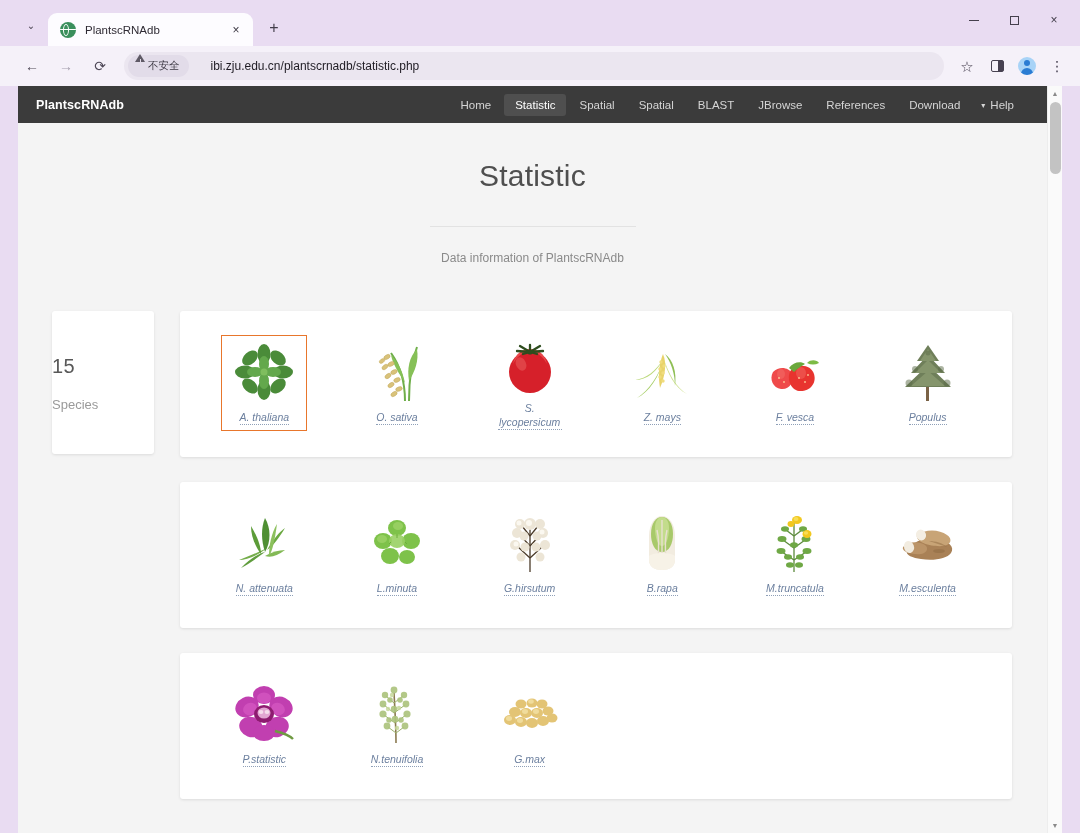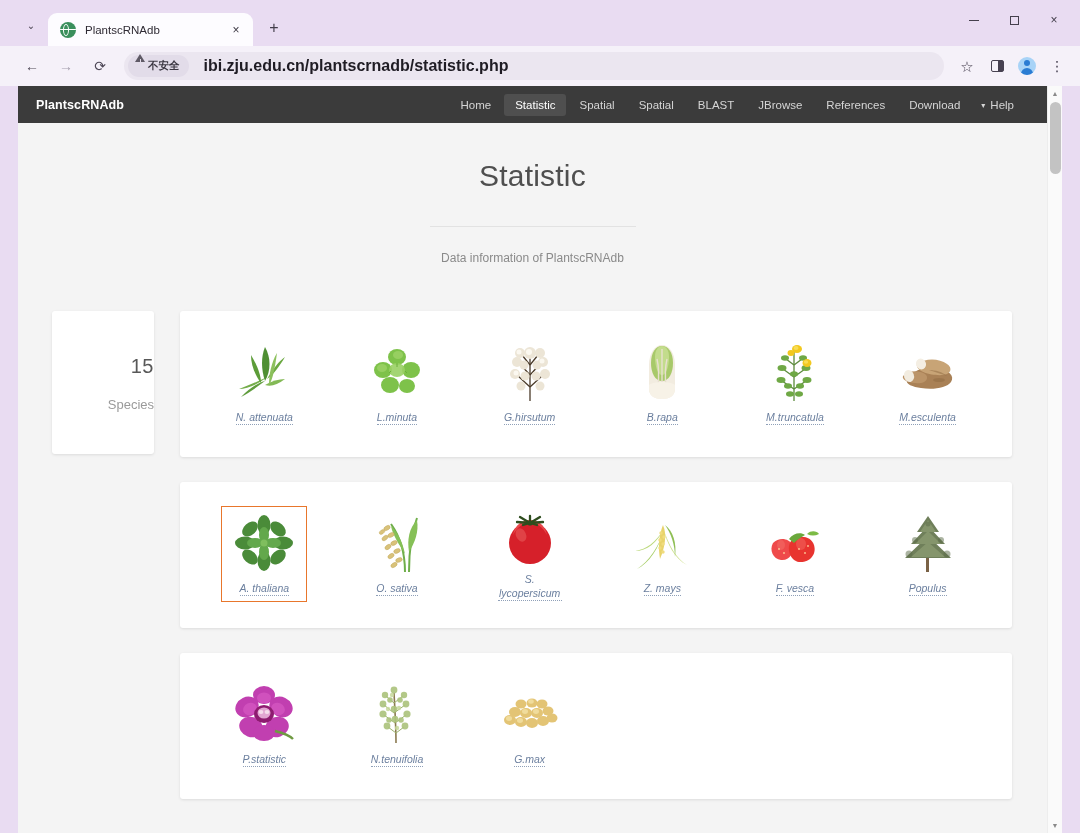--- a/index.html
+++ b/index.html
@@ -140,21 +140,20 @@
   .omnibox {
     flex: 1 1 auto;
     height: 28px;
     background: #ebe6f0;
     border-radius: 14px;
     display: flex;
     align-items: center;
     padding: 0 10px 0 4px;
     margin: 0 8px 0 4px;
     min-width: 0;
-    font-weight: bold;
   }
   .security-chip {
     display: flex;
     align-items: center;
     gap: 3px;
     background: #e2dce9;
     border-radius: 12px;
     height: 22px;
     padding: 0 9px 0 7px;
     flex: 0 0 auto;
@@ -181,23 +180,23 @@
     left: -0.5px; top: -3px;
     width: 1px; height: 4px;
     background: #e2dce9;
   }
   .security-text {
     font-size: 10.5px;
     color: #3b3742;
     white-space: nowrap;
   }
   .url-text {
-    font-size: 16px;
+    font-size: 12px;
     color: #1f1c24;
-    margin-left: 15px;
+    margin-left: 22px;
     white-space: nowrap;
     overflow: hidden;
     text-overflow: ellipsis;
   }
   .tb-icon {
     width: 30px; height: 28px;
     display: flex; align-items: center; justify-content: center;
     flex: 0 0 auto;
     color: #474151;
   }
@@ -333,21 +332,21 @@
     margin-top: 46px;
     padding: 0 35px 0 34px;
     gap: 26px;
   }
   .stat-card {
     width: 102px;
     background: #ffffff;
     border-radius: 3px;
     box-shadow: 0 1px 3px rgba(0,0,0,.10);
     padding: 44px 0 42px 0;
-    text-align: right;
+    text-align: left;
     flex: 0 0 auto;
   }
   .stat-number {
     font-size: 20px;
     color: #585858;
     letter-spacing: .5px;
   }
   .stat-label {
     font-size: 13px;
     color: #9a9a9a;
@@ -521,20 +520,174 @@
 
           <div class="stat-card">
             <div class="stat-number">15</div>
             <div class="stat-label">Species</div>
           </div>
 
           <div class="panels">
 
             <div class="species-panel">
               <div class="species-cell">
+                <div class="species-box selected">
+                  <div class="species-art">
+                    <svg width="66" height="60" viewBox="0 0 66 60">
+                      <g fill="#4a8b39">
+                        <ellipse cx="33" cy="12" rx="6.5" ry="10"></ellipse>
+                        <ellipse cx="33" cy="48" rx="6.5" ry="10"></ellipse>
+                        <ellipse cx="14" cy="30" rx="10" ry="6.5"></ellipse>
+                        <ellipse cx="52" cy="30" rx="10" ry="6.5"></ellipse>
+                        <ellipse cx="19" cy="16" rx="9" ry="6" transform="rotate(-42 19 16)"></ellipse>
+                        <ellipse cx="47" cy="16" rx="9" ry="6" transform="rotate(42 47 16)"></ellipse>
+                        <ellipse cx="19" cy="44" rx="9" ry="6" transform="rotate(42 19 44)"></ellipse>
+                        <ellipse cx="47" cy="44" rx="9" ry="6" transform="rotate(-42 47 44)"></ellipse>
+                      </g>
+                      <g fill="#63a84c">
+                        <ellipse cx="33" cy="22" rx="5" ry="8"></ellipse>
+                        <ellipse cx="33" cy="39" rx="5" ry="8"></ellipse>
+                        <ellipse cx="24" cy="30" rx="8" ry="5"></ellipse>
+                        <ellipse cx="42" cy="30" rx="8" ry="5"></ellipse>
+                      </g>
+                      <circle cx="33" cy="30" r="3.5" fill="#7fbe5e"></circle>
+                    </svg>
+                  </div>
+                  <div class="species-name">A. thaliana</div>
+                </div>
+              </div>
+
+              <div class="species-cell">
+                <div class="species-box">
+                  <div class="species-art">
+                    <svg width="64" height="62" viewBox="0 0 64 62">
+                      <g stroke="#6fae4a" stroke-width="2" fill="none">
+                        <path d="M44 60 C44 40 46 22 52 6"></path>
+                        <path d="M40 60 C40 42 36 26 26 12"></path>
+                      </g>
+                      <path d="M52 8 C44 16 42 28 44 40 C50 30 54 20 52 8Z" fill="#86c057"></path>
+                      <path d="M26 14 C34 22 38 32 40 42 C34 32 28 24 26 14Z" fill="#86c057"></path>
+                      <g fill="#d9c27a" stroke="#c4ab5f" stroke-width=".5">
+                        <ellipse cx="22" cy="16" rx="3.4" ry="2.1" transform="rotate(-30 22 16)"></ellipse>
+                        <ellipse cx="26" cy="23" rx="3.4" ry="2.1" transform="rotate(-28 26 23)"></ellipse>
+                        <ellipse cx="20" cy="26" rx="3.4" ry="2.1" transform="rotate(-40 20 26)"></ellipse>
+                        <ellipse cx="29" cy="31" rx="3.4" ry="2.1" transform="rotate(-25 29 31)"></ellipse>
+                        <ellipse cx="23" cy="35" rx="3.4" ry="2.1" transform="rotate(-38 23 35)"></ellipse>
+                        <ellipse cx="32" cy="39" rx="3.4" ry="2.1" transform="rotate(-22 32 39)"></ellipse>
+                        <ellipse cx="26" cy="44" rx="3.4" ry="2.1" transform="rotate(-35 26 44)"></ellipse>
+                        <ellipse cx="34" cy="48" rx="3.4" ry="2.1" transform="rotate(-20 34 48)"></ellipse>
+                        <ellipse cx="29" cy="53" rx="3.4" ry="2.1" transform="rotate(-32 29 53)"></ellipse>
+                        <ellipse cx="17" cy="20" rx="3" ry="1.9" transform="rotate(-34 17 20)"></ellipse>
+                      </g>
+                    </svg>
+                  </div>
+                  <div class="species-name">O. sativa</div>
+                </div>
+              </div>
+
+              <div class="species-cell wrapname">
+                <div class="species-box">
+                  <div class="species-art">
+                    <svg width="62" height="58" viewBox="0 0 62 58">
+                      <circle cx="31" cy="34" r="21" fill="#d6202a"></circle>
+                      <path d="M14 26 C18 18 24 14 31 13 C38 14 44 18 48 26 C46 16 39 11 31 11 C23 11 16 16 14 26Z" fill="#e8474a"></path>
+                      <ellipse cx="22" cy="26" rx="5" ry="7" fill="#ea5f5c" opacity=".55" transform="rotate(-25 22 26)"></ellipse>
+                      <g stroke="#2e4d1e" stroke-width="2.3" fill="none" stroke-linecap="round">
+                        <path d="M31 14 L31 7"></path>
+                        <path d="M31 14 L21 8"></path>
+                        <path d="M31 14 L41 8"></path>
+                        <path d="M31 14 L24 16"></path>
+                        <path d="M31 14 L38 16"></path>
+                        <path d="M31 14 L44 13"></path>
+                        <path d="M31 14 L18 13"></path>
+                      </g>
+                      <circle cx="31" cy="14" r="2.6" fill="#2e4d1e"></circle>
+                    </svg>
+                  </div>
+                  <div class="species-name">S. lycopersicum</div>
+                </div>
+              </div>
+
+              <div class="species-cell">
+                <div class="species-box">
+                  <div class="species-art">
+                    <svg width="66" height="60" viewBox="0 0 66 60">
+                      <path d="M8 56 C20 48 30 34 36 14 C30 36 20 50 8 56Z" fill="#a9cf6a"></path>
+                      <path d="M58 52 C46 46 38 32 34 14 C40 34 48 46 58 52Z" fill="#cde08c"></path>
+                      <path d="M6 38 C18 38 28 30 35 16 C26 30 18 36 6 38Z" fill="#bcd97c"></path>
+                      <path d="M34 12 C30 22 29 34 31 46 C36 34 38 22 34 12Z" fill="#e8d36a"></path>
+                      <g fill="#f0dc7e">
+                        <circle cx="32" cy="20" r="1.7"></circle>
+                          <circle cx="35" cy="24" r="1.7"></circle>
+                        <circle cx="31" cy="27" r="1.7"></circle>
+                          <circle cx="34" cy="31" r="1.7"></circle>
+                        <circle cx="31" cy="35" r="1.7"></circle>
+                          <circle cx="34" cy="39" r="1.7"></circle>
+                      </g>
+                      <path d="M36 12 C42 20 46 32 46 44 C48 30 44 18 36 12Z" fill="#8fbf55"></path>
+                    </svg>
+                  </div>
+                  <div class="species-name">Z. mays</div>
+                </div>
+              </div>
+
+              <div class="species-cell">
+                <div class="species-box">
+                  <div class="species-art">
+                    <svg width="64" height="52" viewBox="0 0 64 52">
+                      <path d="M10 26 C16 20 26 21 29 28 C32 36 26 44 18 43 C10 42 6 33 10 26Z" fill="#ef4a4a"></path>
+                      <path d="M28 24 C36 17 48 19 51 28 C54 38 46 46 36 45 C27 44 23 31 28 24Z" fill="#e8342f"></path>
+                      <ellipse cx="18" cy="28" rx="4" ry="5" fill="#f4706a" opacity=".5"></ellipse>
+                      <ellipse cx="38" cy="27" rx="5" ry="6" fill="#f4706a" opacity=".45"></ellipse>
+                      <path d="M26 22 C30 16 38 15 42 18 C38 20 34 23 31 26Z" fill="#6aa83c"></path>
+                      <path d="M44 17 C48 13 54 14 56 17 C52 19 48 19 44 17Z" fill="#7cbb45"></path>
+                      <g fill="#ffd9a0" opacity=".8">
+                        <circle cx="16" cy="32" r="1"></circle>
+                          <circle cx="21" cy="36" r="1"></circle>
+                        <circle cx="36" cy="32" r="1"></circle>
+                          <circle cx="42" cy="36" r="1"></circle>
+                        <circle cx="45" cy="29" r="1"></circle>
+                      </g>
+                    </svg>
+                  </div>
+                  <div class="species-name">F. vesca</div>
+                </div>
+              </div>
+
+              <div class="species-cell">
+                <div class="species-box">
+                  <div class="species-art">
+                    <svg width="66" height="62" viewBox="0 0 66 62">
+                      <rect x="31" y="42" width="3" height="18" fill="#7a6246"></rect>
+                      <g fill="#6f7f5a">
+                        <path d="M33 4 L44 20 L22 20Z"></path>
+                        <path d="M33 14 L50 32 L16 32Z"></path>
+                        <path d="M33 24 L56 46 L10 46Z"></path>
+                      </g>
+                      <g fill="#8a9a70" opacity=".85">
+                        <path d="M33 8 L41 20 L25 20Z"></path>
+                        <path d="M33 19 L46 32 L20 32Z"></path>
+                        <path d="M33 30 L50 45 L16 45Z"></path>
+                      </g>
+                      <g fill="#5b6b48" opacity=".5">
+                        <circle cx="20" cy="28" r="3"></circle>
+                          <circle cx="46" cy="28" r="3"></circle>
+                        <circle cx="14" cy="42" r="3.5"></circle>
+                          <circle cx="52" cy="42" r="3.5"></circle>
+                        <circle cx="33" cy="12" r="2.5"></circle>
+                      </g>
+                    </svg>
+                  </div>
+                  <div class="species-name">Populus</div>
+                </div>
+              </div>
+            </div>
+
+            <div class="species-panel">
+              <div class="species-cell">
                 <div class="species-box">
                   <div class="species-art">
                     <svg width="66" height="62" viewBox="0 0 66 62">
                       <path d="M10 56 C18 48 26 42 34 40 C26 46 18 52 10 56Z" fill="#5f9c3c"></path>
                       <path d="M8 48 C18 44 28 40 36 36 C26 44 16 48 8 48Z" fill="#74ad4a"></path>
                       <path d="M34 40 C30 28 30 16 34 6 C40 16 40 30 34 40Z" fill="#4f8f33"></path>
                       <path d="M36 38 C42 28 48 20 54 16 C48 26 42 34 36 38Z" fill="#6aa840"></path>
                       <path d="M34 44 C40 40 48 38 54 38 C46 44 40 46 34 44Z" fill="#83b955"></path>
                       <path d="M30 42 C24 34 20 24 20 14 C26 24 30 34 30 42Z" fill="#5c9c38"></path>
                       <path d="M38 44 C38 34 40 22 46 12 C44 26 42 38 38 44Z" fill="#8cc05d"></path>
@@ -680,174 +833,20 @@
                       <path d="M22 18 C30 12 44 12 52 18 C58 22 56 28 48 29 C38 30 20 26 22 18Z" fill="#c8a476"></path>
                       <ellipse cx="14" cy="30" rx="5" ry="6" fill="#f2ece0" transform="rotate(-20 14 30)"></ellipse>
                       <ellipse cx="26" cy="18" rx="5" ry="5.5" fill="#f4eee3" transform="rotate(-25 26 18)"></ellipse>
                       <g fill="#8f6b42" opacity=".5">
                         <path d="M34 24 C40 24 48 26 52 30"></path>
                         <ellipse cx="44" cy="34" rx="6" ry="2"></ellipse>
                       </g>
                     </svg>
                   </div>
                   <div class="species-name">M.esculenta</div>
-                </div>
-              </div>
-            </div>
-
-            <div class="species-panel">
-              <div class="species-cell">
-                <div class="species-box selected">
-                  <div class="species-art">
-                    <svg width="66" height="60" viewBox="0 0 66 60">
-                      <g fill="#4a8b39">
-                        <ellipse cx="33" cy="12" rx="6.5" ry="10"></ellipse>
-                        <ellipse cx="33" cy="48" rx="6.5" ry="10"></ellipse>
-                        <ellipse cx="14" cy="30" rx="10" ry="6.5"></ellipse>
-                        <ellipse cx="52" cy="30" rx="10" ry="6.5"></ellipse>
-                        <ellipse cx="19" cy="16" rx="9" ry="6" transform="rotate(-42 19 16)"></ellipse>
-                        <ellipse cx="47" cy="16" rx="9" ry="6" transform="rotate(42 47 16)"></ellipse>
-                        <ellipse cx="19" cy="44" rx="9" ry="6" transform="rotate(42 19 44)"></ellipse>
-                        <ellipse cx="47" cy="44" rx="9" ry="6" transform="rotate(-42 47 44)"></ellipse>
-                      </g>
-                      <g fill="#63a84c">
-                        <ellipse cx="33" cy="22" rx="5" ry="8"></ellipse>
-                        <ellipse cx="33" cy="39" rx="5" ry="8"></ellipse>
-                        <ellipse cx="24" cy="30" rx="8" ry="5"></ellipse>
-                        <ellipse cx="42" cy="30" rx="8" ry="5"></ellipse>
-                      </g>
-                      <circle cx="33" cy="30" r="3.5" fill="#7fbe5e"></circle>
-                    </svg>
-                  </div>
-                  <div class="species-name">A. thaliana</div>
-                </div>
-              </div>
-
-              <div class="species-cell">
-                <div class="species-box">
-                  <div class="species-art">
-                    <svg width="64" height="62" viewBox="0 0 64 62">
-                      <g stroke="#6fae4a" stroke-width="2" fill="none">
-                        <path d="M44 60 C44 40 46 22 52 6"></path>
-                        <path d="M40 60 C40 42 36 26 26 12"></path>
-                      </g>
-                      <path d="M52 8 C44 16 42 28 44 40 C50 30 54 20 52 8Z" fill="#86c057"></path>
-                      <path d="M26 14 C34 22 38 32 40 42 C34 32 28 24 26 14Z" fill="#86c057"></path>
-                      <g fill="#d9c27a" stroke="#c4ab5f" stroke-width=".5">
-                        <ellipse cx="22" cy="16" rx="3.4" ry="2.1" transform="rotate(-30 22 16)"></ellipse>
-                        <ellipse cx="26" cy="23" rx="3.4" ry="2.1" transform="rotate(-28 26 23)"></ellipse>
-                        <ellipse cx="20" cy="26" rx="3.4" ry="2.1" transform="rotate(-40 20 26)"></ellipse>
-                        <ellipse cx="29" cy="31" rx="3.4" ry="2.1" transform="rotate(-25 29 31)"></ellipse>
-                        <ellipse cx="23" cy="35" rx="3.4" ry="2.1" transform="rotate(-38 23 35)"></ellipse>
-                        <ellipse cx="32" cy="39" rx="3.4" ry="2.1" transform="rotate(-22 32 39)"></ellipse>
-                        <ellipse cx="26" cy="44" rx="3.4" ry="2.1" transform="rotate(-35 26 44)"></ellipse>
-                        <ellipse cx="34" cy="48" rx="3.4" ry="2.1" transform="rotate(-20 34 48)"></ellipse>
-                        <ellipse cx="29" cy="53" rx="3.4" ry="2.1" transform="rotate(-32 29 53)"></ellipse>
-                        <ellipse cx="17" cy="20" rx="3" ry="1.9" transform="rotate(-34 17 20)"></ellipse>
-                      </g>
-                    </svg>
-                  </div>
-                  <div class="species-name">O. sativa</div>
-                </div>
-              </div>
-
-              <div class="species-cell wrapname">
-                <div class="species-box">
-                  <div class="species-art">
-                    <svg width="62" height="58" viewBox="0 0 62 58">
-                      <circle cx="31" cy="34" r="21" fill="#d6202a"></circle>
-                      <path d="M14 26 C18 18 24 14 31 13 C38 14 44 18 48 26 C46 16 39 11 31 11 C23 11 16 16 14 26Z" fill="#e8474a"></path>
-                      <ellipse cx="22" cy="26" rx="5" ry="7" fill="#ea5f5c" opacity=".55" transform="rotate(-25 22 26)"></ellipse>
-                      <g stroke="#2e4d1e" stroke-width="2.3" fill="none" stroke-linecap="round">
-                        <path d="M31 14 L31 7"></path>
-                        <path d="M31 14 L21 8"></path>
-                        <path d="M31 14 L41 8"></path>
-                        <path d="M31 14 L24 16"></path>
-                        <path d="M31 14 L38 16"></path>
-                        <path d="M31 14 L44 13"></path>
-                        <path d="M31 14 L18 13"></path>
-                      </g>
-                      <circle cx="31" cy="14" r="2.6" fill="#2e4d1e"></circle>
-                    </svg>
-                  </div>
-                  <div class="species-name">S. lycopersicum</div>
-                </div>
-              </div>
-
-              <div class="species-cell">
-                <div class="species-box">
-                  <div class="species-art">
-                    <svg width="66" height="60" viewBox="0 0 66 60">
-                      <path d="M8 56 C20 48 30 34 36 14 C30 36 20 50 8 56Z" fill="#a9cf6a"></path>
-                      <path d="M58 52 C46 46 38 32 34 14 C40 34 48 46 58 52Z" fill="#cde08c"></path>
-                      <path d="M6 38 C18 38 28 30 35 16 C26 30 18 36 6 38Z" fill="#bcd97c"></path>
-                      <path d="M34 12 C30 22 29 34 31 46 C36 34 38 22 34 12Z" fill="#e8d36a"></path>
-                      <g fill="#f0dc7e">
-                        <circle cx="32" cy="20" r="1.7"></circle>
-                          <circle cx="35" cy="24" r="1.7"></circle>
-                        <circle cx="31" cy="27" r="1.7"></circle>
-                          <circle cx="34" cy="31" r="1.7"></circle>
-                        <circle cx="31" cy="35" r="1.7"></circle>
-                          <circle cx="34" cy="39" r="1.7"></circle>
-                      </g>
-                      <path d="M36 12 C42 20 46 32 46 44 C48 30 44 18 36 12Z" fill="#8fbf55"></path>
-                    </svg>
-                  </div>
-                  <div class="species-name">Z. mays</div>
-                </div>
-              </div>
-
-              <div class="species-cell">
-                <div class="species-box">
-                  <div class="species-art">
-                    <svg width="64" height="52" viewBox="0 0 64 52">
-                      <path d="M10 26 C16 20 26 21 29 28 C32 36 26 44 18 43 C10 42 6 33 10 26Z" fill="#ef4a4a"></path>
-                      <path d="M28 24 C36 17 48 19 51 28 C54 38 46 46 36 45 C27 44 23 31 28 24Z" fill="#e8342f"></path>
-                      <ellipse cx="18" cy="28" rx="4" ry="5" fill="#f4706a" opacity=".5"></ellipse>
-                      <ellipse cx="38" cy="27" rx="5" ry="6" fill="#f4706a" opacity=".45"></ellipse>
-                      <path d="M26 22 C30 16 38 15 42 18 C38 20 34 23 31 26Z" fill="#6aa83c"></path>
-                      <path d="M44 17 C48 13 54 14 56 17 C52 19 48 19 44 17Z" fill="#7cbb45"></path>
-                      <g fill="#ffd9a0" opacity=".8">
-                        <circle cx="16" cy="32" r="1"></circle>
-                          <circle cx="21" cy="36" r="1"></circle>
-                        <circle cx="36" cy="32" r="1"></circle>
-                          <circle cx="42" cy="36" r="1"></circle>
-                        <circle cx="45" cy="29" r="1"></circle>
-                      </g>
-                    </svg>
-                  </div>
-                  <div class="species-name">F. vesca</div>
-                </div>
-              </div>
-
-              <div class="species-cell">
-                <div class="species-box">
-                  <div class="species-art">
-                    <svg width="66" height="62" viewBox="0 0 66 62">
-                      <rect x="31" y="42" width="3" height="18" fill="#7a6246"></rect>
-                      <g fill="#6f7f5a">
-                        <path d="M33 4 L44 20 L22 20Z"></path>
-                        <path d="M33 14 L50 32 L16 32Z"></path>
-                        <path d="M33 24 L56 46 L10 46Z"></path>
-                      </g>
-                      <g fill="#8a9a70" opacity=".85">
-                        <path d="M33 8 L41 20 L25 20Z"></path>
-                        <path d="M33 19 L46 32 L20 32Z"></path>
-                        <path d="M33 30 L50 45 L16 45Z"></path>
-                      </g>
-                      <g fill="#5b6b48" opacity=".5">
-                        <circle cx="20" cy="28" r="3"></circle>
-                          <circle cx="46" cy="28" r="3"></circle>
-                        <circle cx="14" cy="42" r="3.5"></circle>
-                          <circle cx="52" cy="42" r="3.5"></circle>
-                        <circle cx="33" cy="12" r="2.5"></circle>
-                      </g>
-                    </svg>
-                  </div>
-                  <div class="species-name">Populus</div>
                 </div>
               </div>
             </div>
 
             <div class="species-panel">
               <div class="species-cell">
                 <div class="species-box">
                   <div class="species-art">
                     <svg width="66" height="58" viewBox="0 0 66 58">
                       <g fill="#c13fb0">

